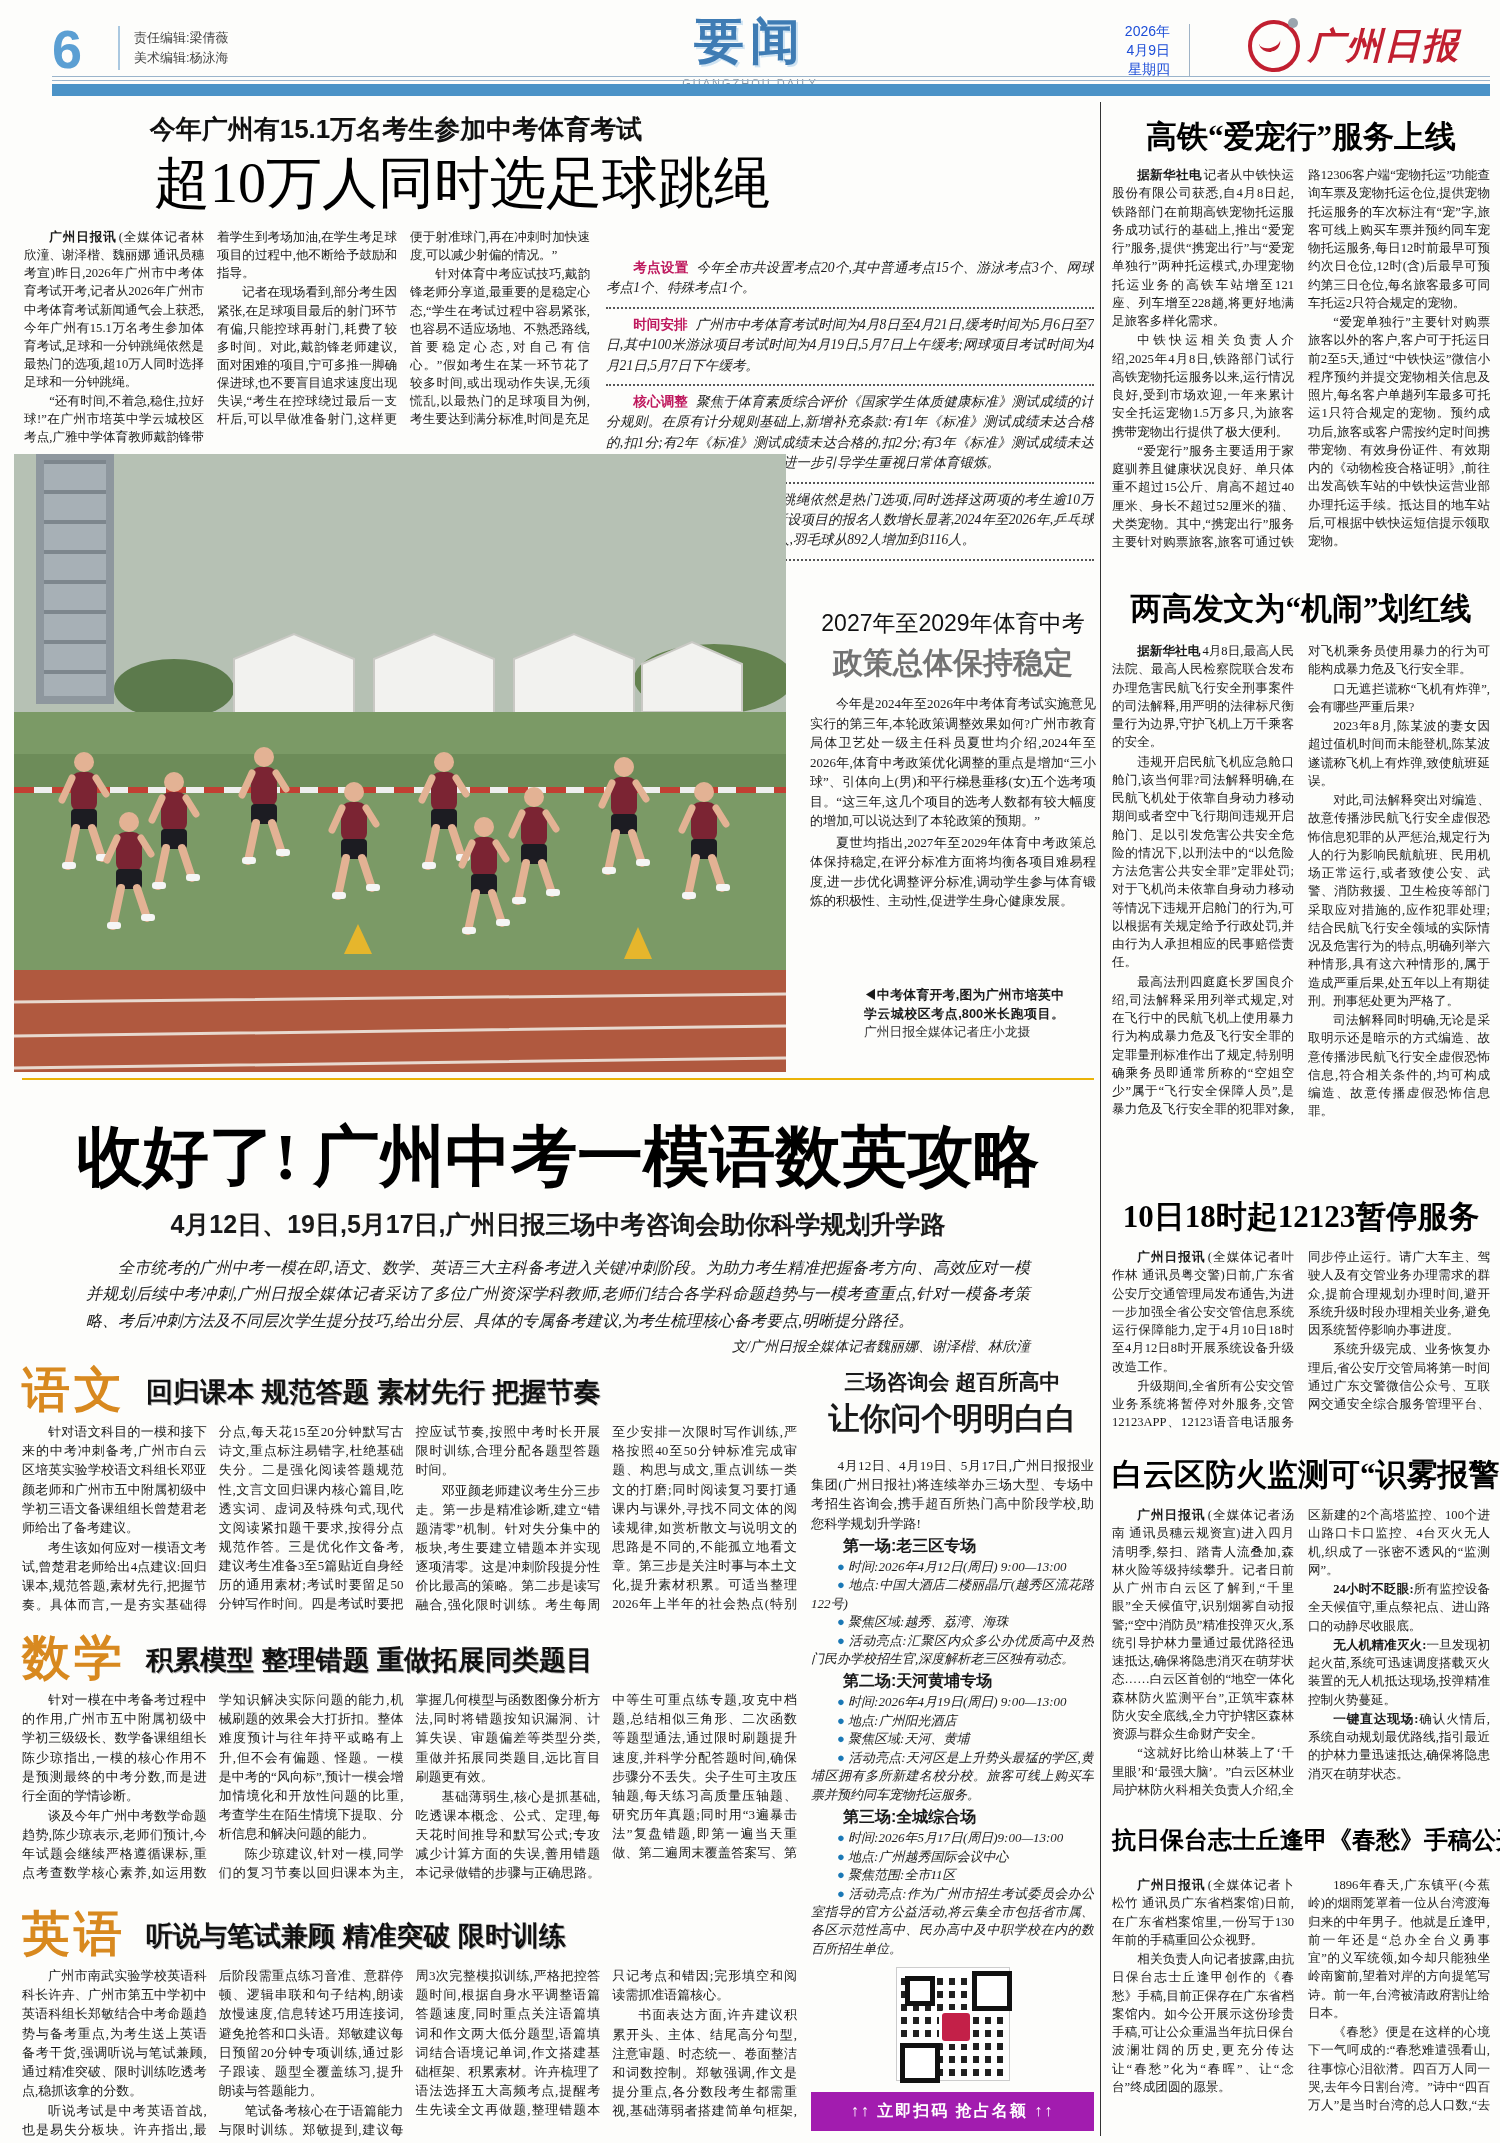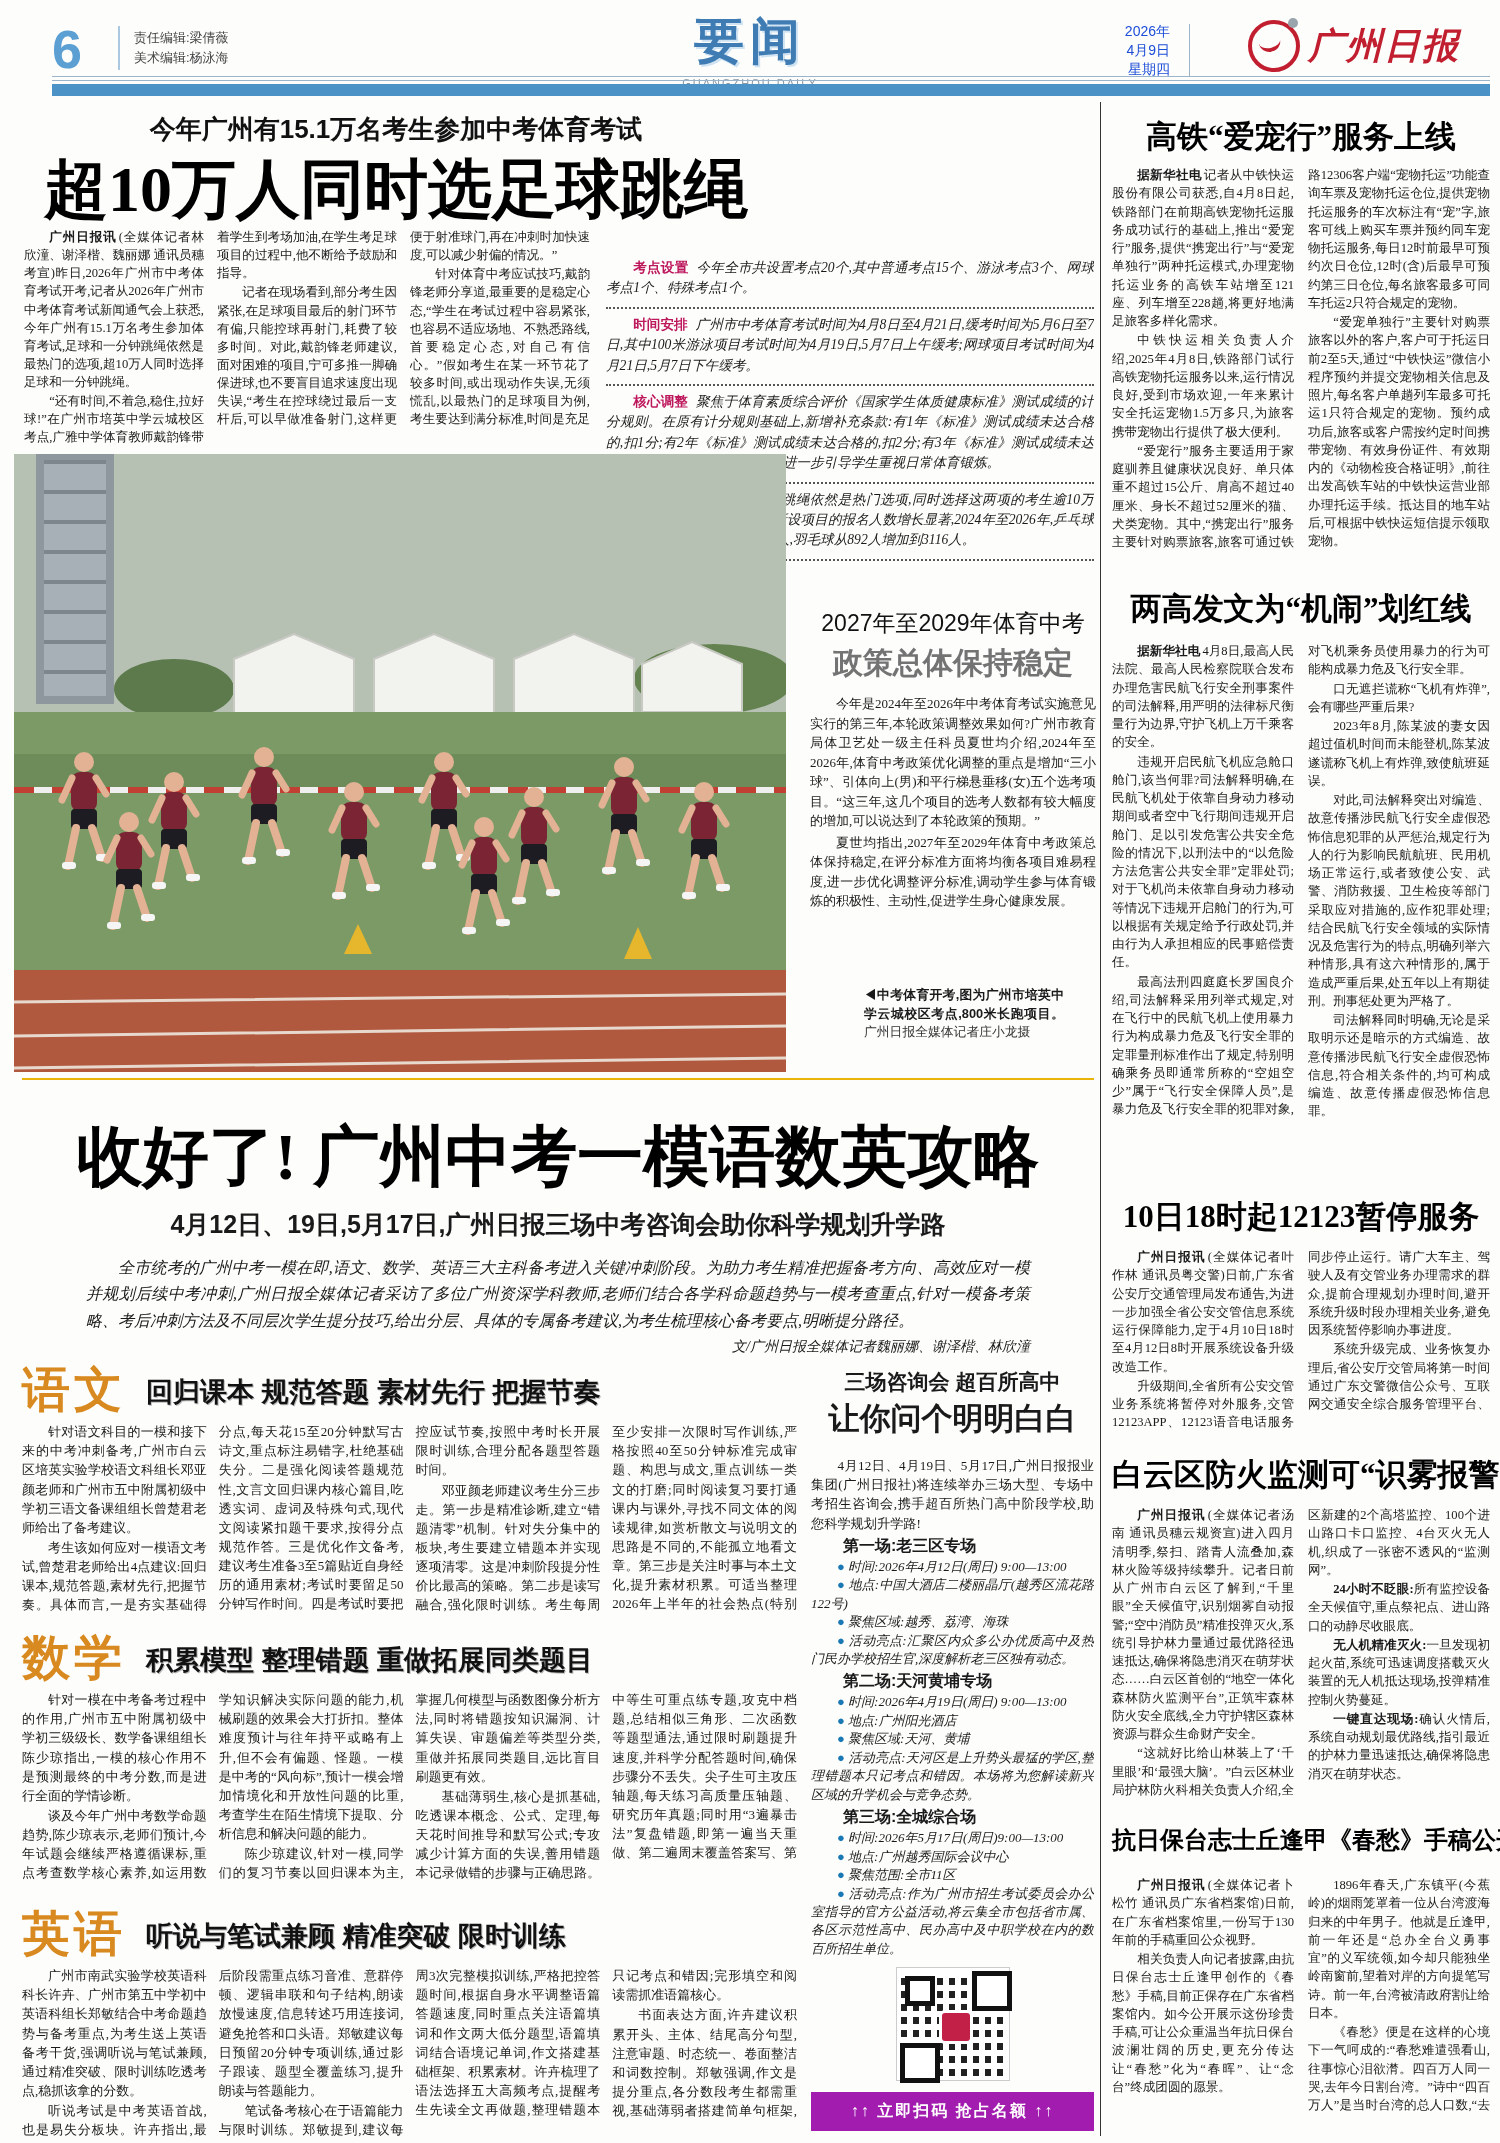--- a/index.html
+++ b/index.html
@@ -23,21 +23,21 @@
   .hdr-bar{position:absolute;left:52px;right:10px;top:84px;height:12px;background:#4b93c7;}
   
   .p{margin:0;text-indent:2em;text-align:justify;}
   .lead-tag{font-family:"Liberation Sans",sans-serif;font-weight:bold;margin-right:2px;}
   .cols2{column-count:2;column-gap:14px;overflow:hidden;}
   .cols3{column-count:3;column-gap:13px;overflow:hidden;}
   .cols4{column-count:4;column-gap:12px;overflow:hidden;}
   
   .mainblk{position:absolute;left:22px;top:102px;width:1072px;height:976px;border-bottom:2px solid #eab308;}
   .kicker{position:absolute;top:10px;left:0;width:748px;text-align:center;font-family:"Liberation Sans",sans-serif;font-size:26px;font-weight:bold;color:#111;}
-  .bigheadline{position:absolute;top:44px;left:0;width:748px;text-align:center;font-size:64px;font-weight:700;letter-spacing:0px;color:#000;white-space:nowrap;}
+  .bigheadline{position:absolute;top:44px;left:0;width:748px;text-align:right;font-size:56px;font-weight:400;letter-spacing:0px;color:#000;white-space:nowrap;}
   .lead-cols{position:absolute;top:126px;left:2px;width:566px;height:226px;font-size:12.6px;line-height:1.44;}
   .lead-cols .p{margin-bottom:1px;}
   .infobox{position:absolute;left:584px;top:150px;width:488px;height:334px;overflow:hidden;font-size:13.6px;line-height:1.5;font-style:italic;}
   .ib-entry{padding:6px 0 8px 0;border-bottom:2px dotted #555;text-align:justify;text-indent:2em;}
   .ib-entry:last-child{border-bottom:2px dotted #555;}
   .ib-label{color:#be185d;font-weight:bold;font-style:normal;font-family:"Liberation Sans",sans-serif;margin-right:8px;}
   .photo{position:absolute;left:-8px;top:352px;width:772px;height:618px;background:#7b9a66;overflow:hidden;}
   .policy{position:absolute;left:788px;top:506px;width:286px;height:344px;overflow:hidden;}
   .policy .t1{text-align:center;font-family:"Liberation Sans",sans-serif;font-size:23px;color:#111;margin:0 0 4px 0;}
   .policy .t2{text-align:center;font-family:"Liberation Sans",sans-serif;font-size:30px;font-weight:bold;color:#737373;margin:0 0 10px 0;}
@@ -258,21 +258,21 @@
       <div class="c-sess-t">第一场:老三区专场</div>
       <p class="c-item">时间:2026年4月12日(周日) 9:00—13:00</p>
       <p class="c-item">地点:中国大酒店二楼丽晶厅(越秀区流花路122号)</p>
       <p class="c-item">聚焦区域:越秀、荔湾、海珠</p>
       <p class="c-item">活动亮点:汇聚区内众多公办优质高中及热门民办学校招生官,深度解析老三区独有动态。</p>
 
       <div class="c-sess-t">第二场:天河黄埔专场</div>
       <p class="c-item">时间:2026年4月19日(周日) 9:00—13:00</p>
       <p class="c-item">地点:广州阳光酒店</p>
       <p class="c-item">聚焦区域:天河、黄埔</p>
-      <p class="c-item">活动亮点:天河区是上升势头最猛的学区,整理错题本只记考点和错因。本场将为您解读新兴区域的升学机会与竞争态势。</p>
+      <p class="c-item">活动亮点:天河区是上升势头最猛的学区,黄埔区拥有多所新建名校分校。旅客可线上购买车票并预约同车宠物托运服务。</p>
 
       <div class="c-sess-t">第三场:全城综合场</div>
       <p class="c-item">时间:2026年5月17日(周日)9:00—13:00</p>
       <p class="c-item">地点:广州越秀国际会议中心</p>
       <p class="c-item">聚焦范围:全市11区</p>
       <p class="c-item">活动亮点:作为广州市招生考试委员会办公室指导的官方公益活动,将云集全市包括省市属、各区示范性高中、民办高中及中职学校在内的数百所招生单位。</p>
 
       <div class="qr-wrap"><span class="qr"></span></div>
       <div class="c-banner">↑↑  立即扫码  抢占名额  ↑↑</div>
     </div>

